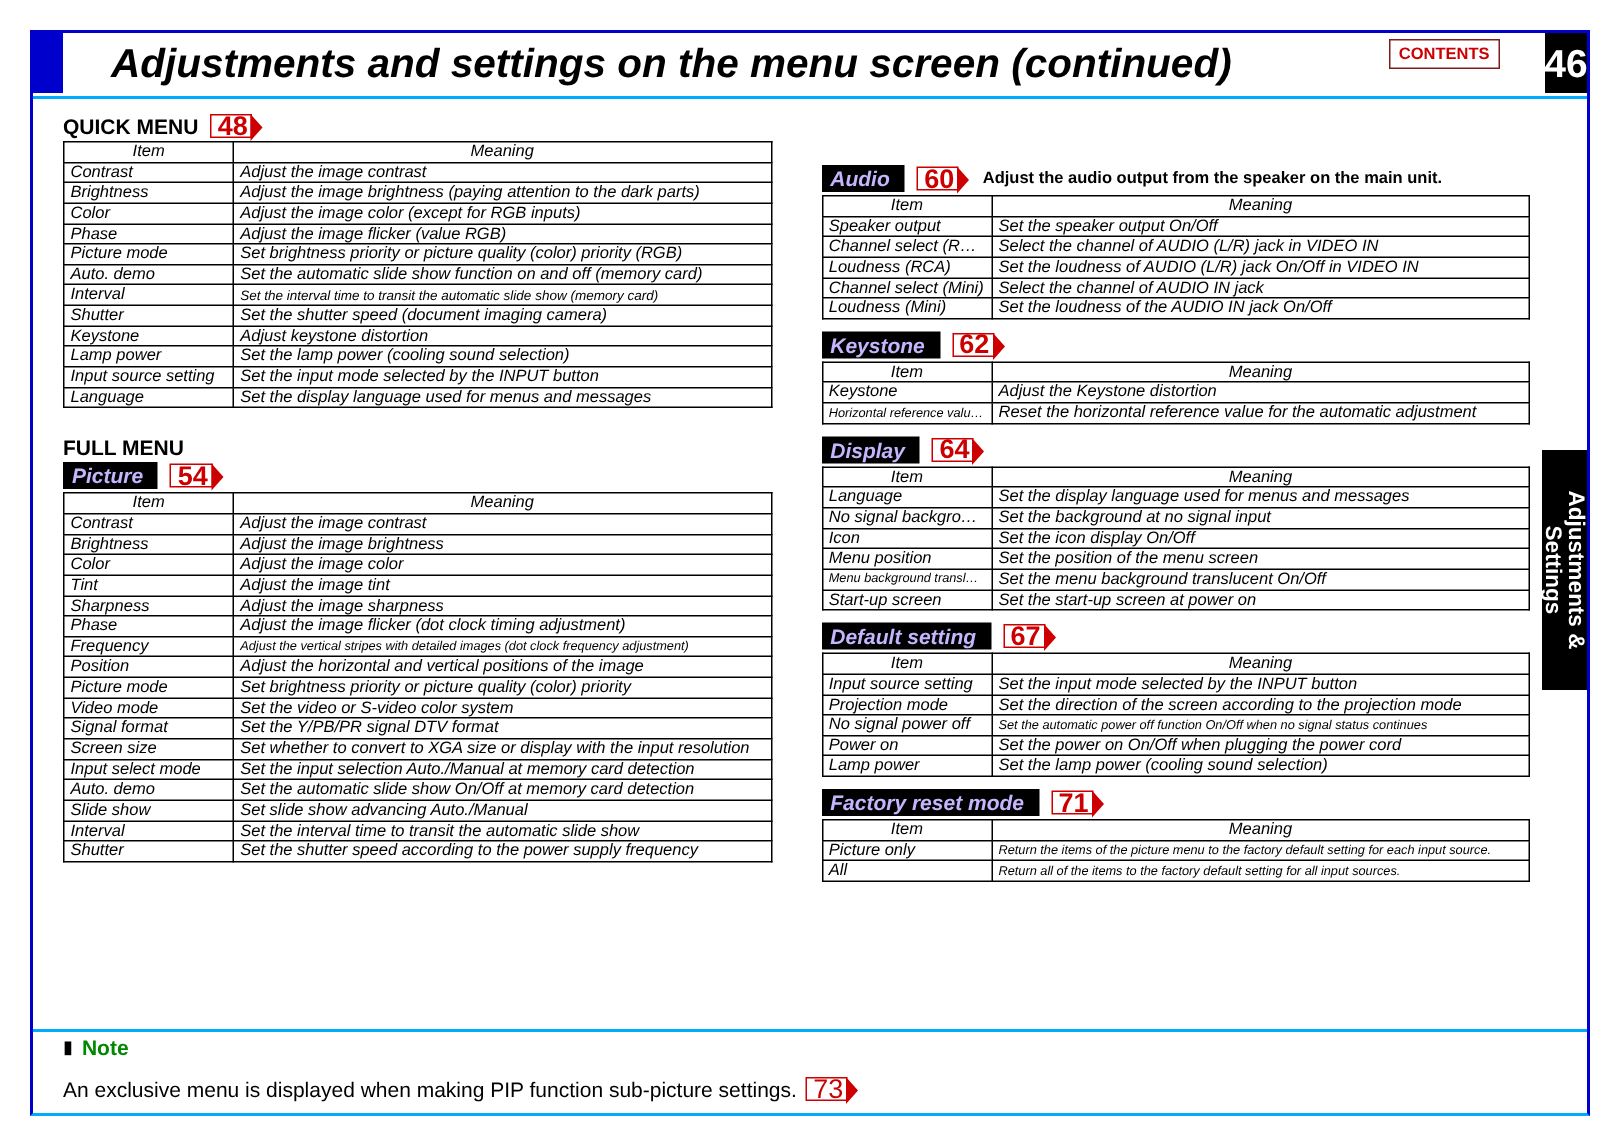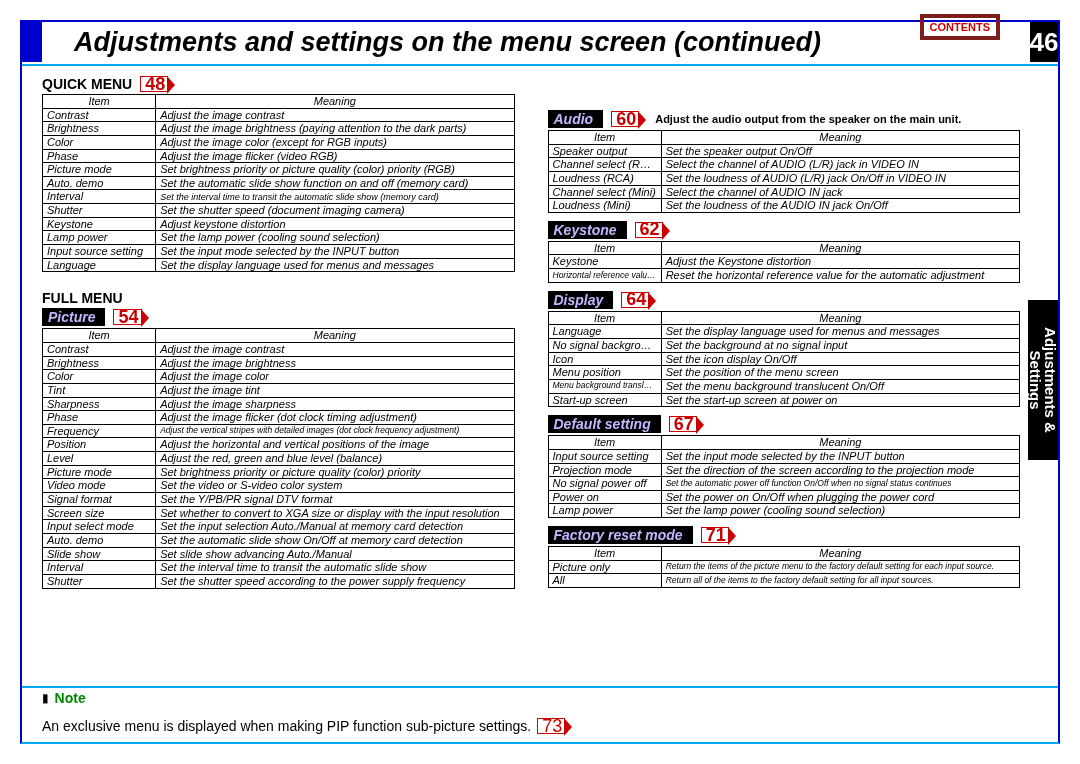--- a/index.html
+++ b/index.html
@@ -34,22 +34,22 @@
   .page-title {
     font-size: 27px;
     font-weight: bold;
     color: #000;
     font-style: italic;
     margin-left: 30px;
     white-space: nowrap;
   }
   .contents-btn {
     position: absolute;
-    right: 80px; top: 14px;
-    border: 4px solid #7f1d1d;
+    right: 80px; top: 26px;
+    border: 1px solid #7f1d1d;
     color: #cc0000;
     font-size: 11px;
     padding: 3px 6px;
     font-weight: bold;
   }
   .page-num-box {
     position: absolute;
     right: 22px; top: 22px;
     width: 28px; height: 40px;
     background: #000;
@@ -226,21 +226,21 @@
       <tr>
             <td>Brightness</td>
             <td>Adjust the image brightness (paying attention to the dark parts)</td>
           </tr>
       <tr>
             <td>Color</td>
             <td>Adjust the image color (except for RGB inputs)</td>
           </tr>
       <tr>
             <td>Phase</td>
-            <td>Adjust the image flicker (video RGB)</td>
+            <td>Adjust the image flicker (value RGB)</td>
           </tr>
       <tr>
             <td>Picture mode</td>
             <td>Set brightness priority or picture quality (color) priority (RGB)</td>
           </tr>
       <tr>
             <td>Auto. demo</td>
             <td>Set the automatic slide show function on and off (memory card)</td>
           </tr>
       <tr>
@@ -313,24 +313,20 @@
             <td>Phase</td>
             <td>Adjust the image flicker (dot clock timing adjustment)</td>
           </tr>
       <tr>
             <td>Frequency</td>
             <td class="tiny-cell">Adjust the vertical stripes with detailed images (dot clock frequency adjustment)</td>
           </tr>
       <tr>
             <td>Position</td>
             <td>Adjust the horizontal and vertical positions of the image</td>
-          </tr>
-      <tr>
-            <td>Level</td>
-            <td>Adjust the red, green and blue level (balance)</td>
           </tr>
       <tr>
             <td>Picture mode</td>
             <td>Set brightness priority or picture quality (color) priority</td>
           </tr>
       <tr>
             <td>Video mode</td>
             <td>Set the video or S-video color system</td>
           </tr>
       <tr>

